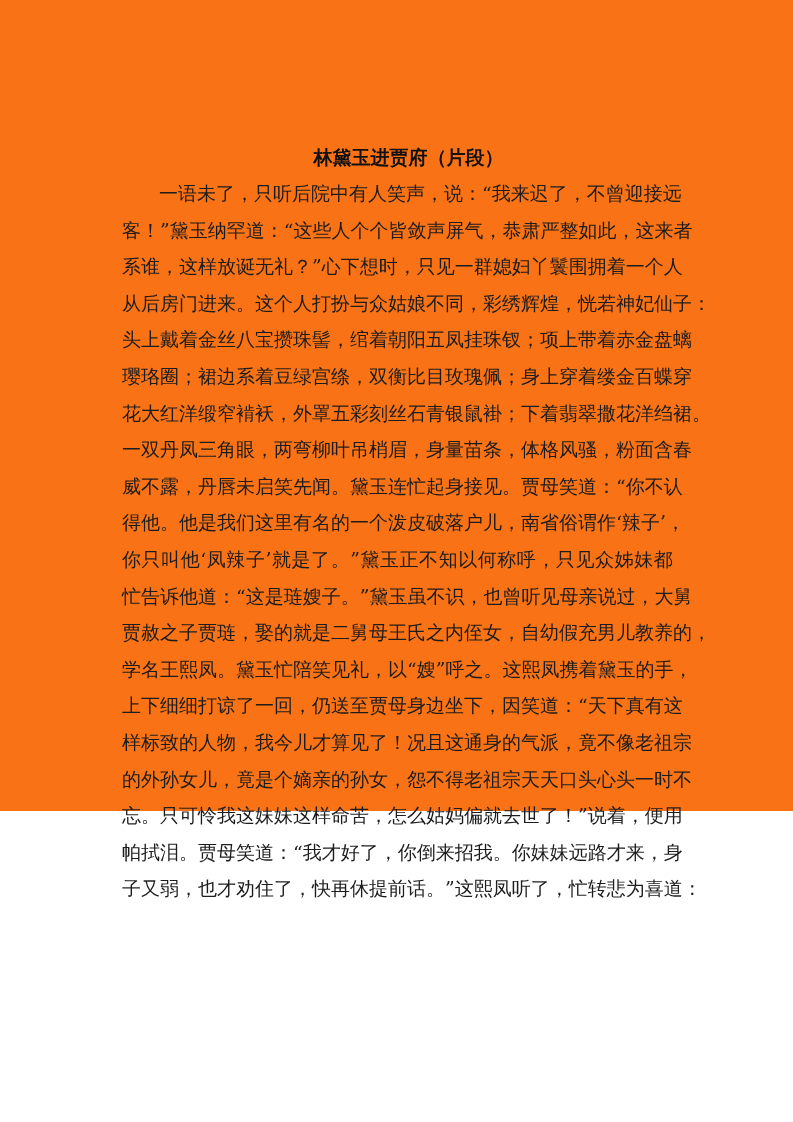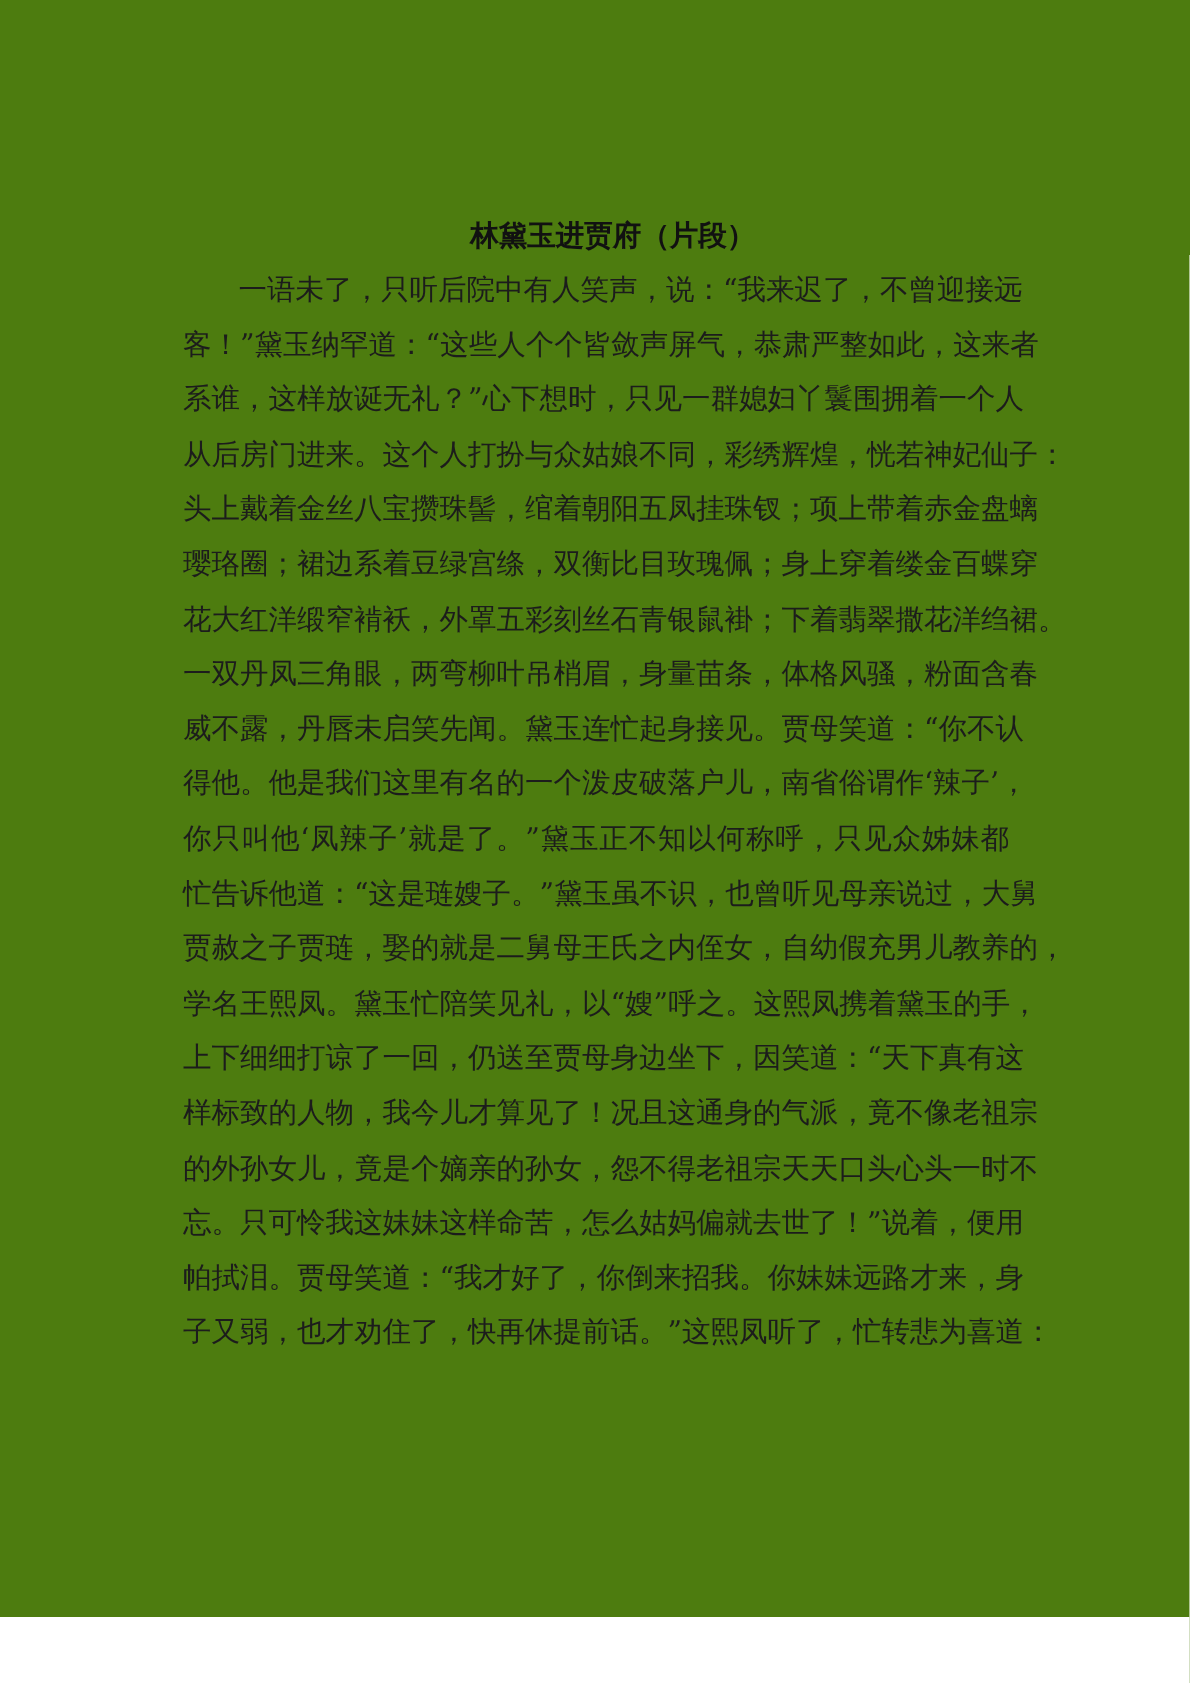--- a/index.html
+++ b/index.html
@@ -11,22 +11,22 @@
     width: 793px;
     height: 1122px;
     position: relative;
     overflow: hidden;
     color: #1a1a1a;
   }
   .page {
     position: absolute;
     left: 0; top: 0;
     width: 793px;
-    height: 1078px;
-    background: #4d7c0f;
+    height: 811px;
+    background: #f97316;
   }
   .title {
     position: absolute;
     top: 144px;
     left: 0;
     width: 817px;
     text-align: center;
     font-family: "DejaVu Sans", "Liberation Sans", sans-serif;
     font-weight: bold;
     font-size: 19px;

